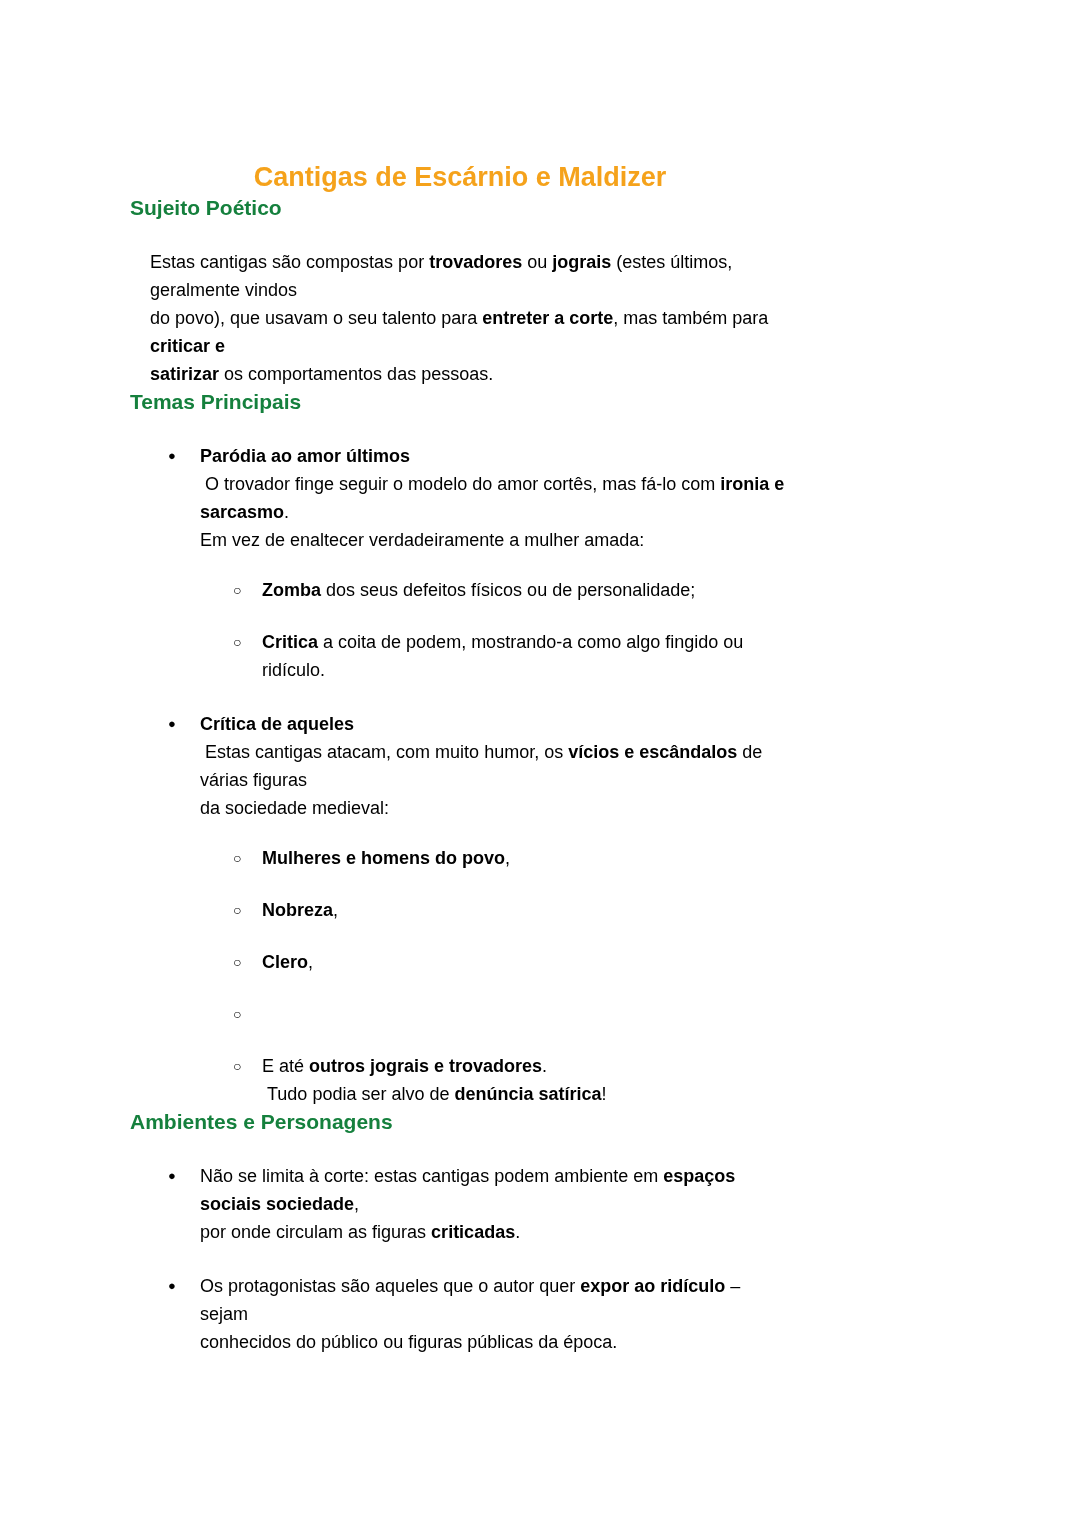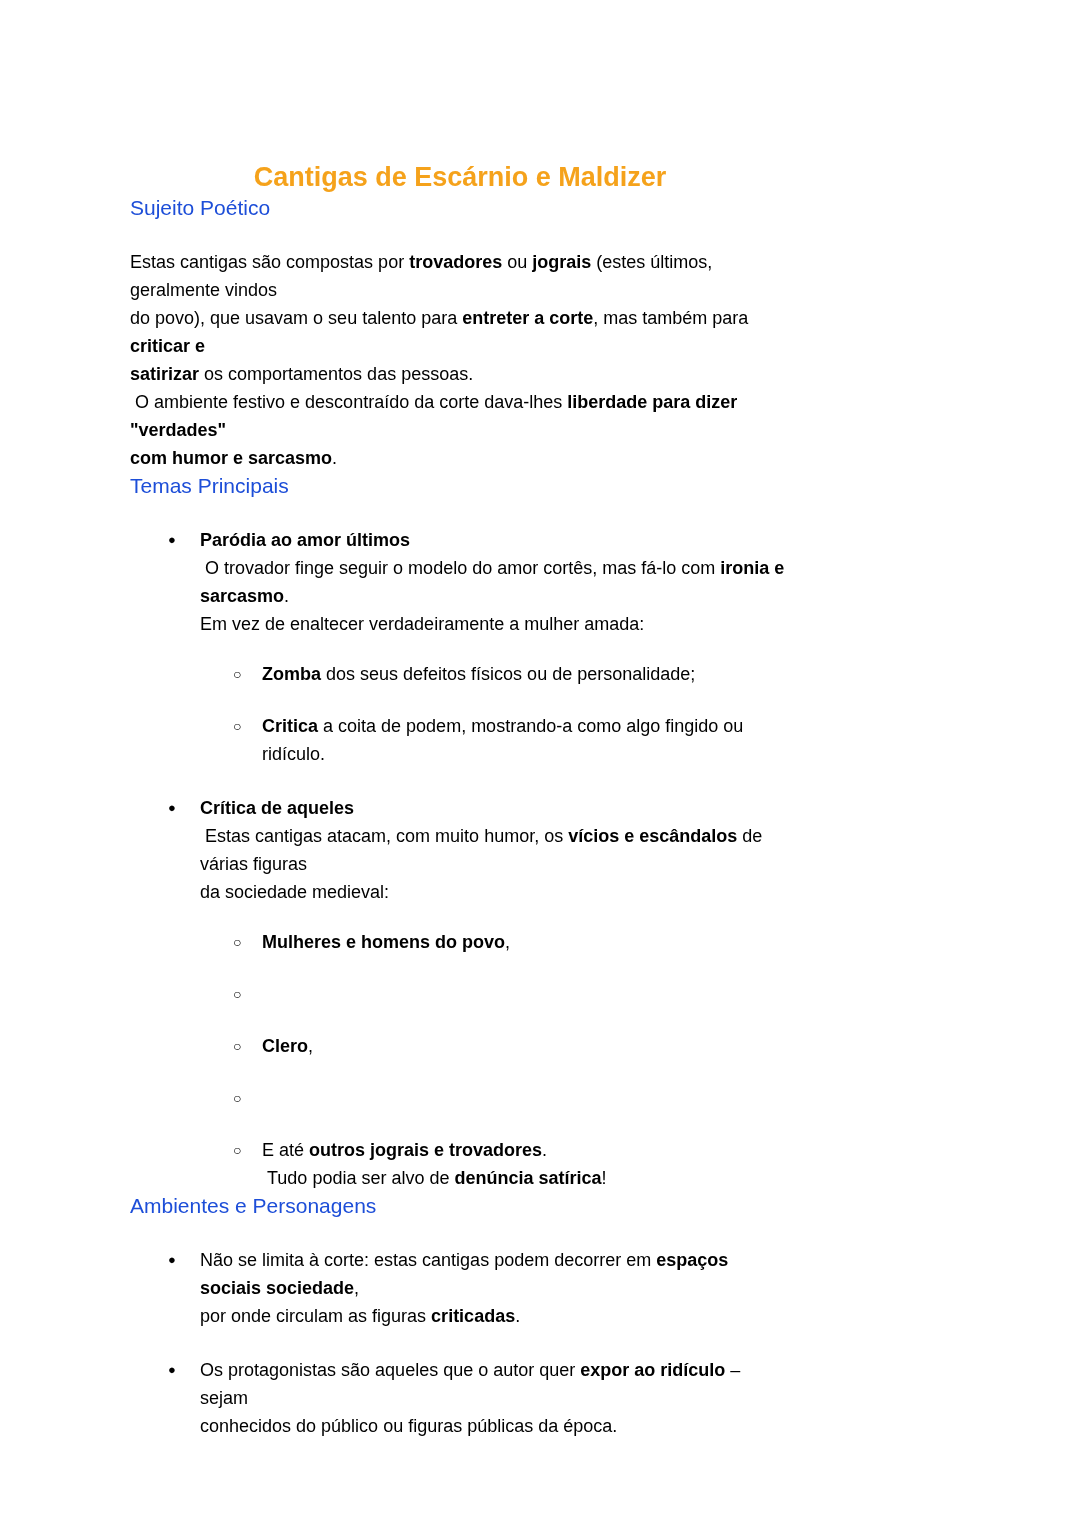--- a/index.html
+++ b/index.html
@@ -21,34 +21,34 @@
     margin: 0;
     font-size: 27px;
     line-height: 34px;
     font-weight: bold;
     text-align: center;
     color: var(--accent, #F5A21B);
   }
   h2.section-heading {
     font-size: 21px;
     line-height: 28px;
-    font-weight: normal;
+    font-weight: bold;
     margin: 0;
-    color: #1d4ed8;
+    color: #15803d;
   }
   .mt-36 { margin-top: 36px; }
   .mt-74 { margin-top: 74px; }
   .mt-50 { margin-top: 50px; }
   .para, .li-text {
     font-size: 18px;
     line-height: 28px;
     white-space: pre-wrap;
     margin: 0;
   }
-  .para.first { margin-top: 26px; }
+  .para.first { margin-top: 26px; margin-left: 20px; }
   .li-1 {
     display: flex;
     margin-top: 26px;
     padding-left: 38px;
   }
   .li-1 > .marker {
     flex: none;
     width: 32px;
     font-size: 13px;
     line-height: 28px;
@@ -72,22 +72,20 @@
 <body>
 
 <div class="page">
 
   <h1 class="doc-title">Cantigas de Escárnio e Maldizer</h1>
 
   <h2 class="section-heading mt-36">Sujeito Poético</h2>
   <p class="para first"><span>Estas cantigas são compostas por </span><b>trovadores</b><span> ou </span><b>jograis</b><span> (estes últimos, geralmente vindos
 do povo), que usavam o seu talento para </span><b>entreter a corte</b><span>, mas também para </span><b>criticar e
 satirizar</b><span> os comportamentos das pessoas.</span></p>
-  <p class="para"><span> O ambiente festivo e descontraído da corte dava-lhes </span><b>liberdade para dizer "verdades"
-com humor e sarcasmo</b><span>.</span></p>
 
   <h2 class="section-heading mt-74">Temas Principais</h2>
 
   <div class="li-1">
     <span class="marker">●</span>
     <div class="li-text"><b>Paródia ao amor últimos</b><span>
  O trovador finge seguir o modelo do amor cortês, mas fá-lo com </span><b>ironia e sarcasmo</b><span>.
 Em vez de enaltecer verdadeiramente a mulher amada:</span></div>
   </div>
   <div class="sub-list">
@@ -107,40 +105,41 @@
  Estas cantigas atacam, com muito humor, os </span><b>vícios e escândalos</b><span> de várias figuras
 da sociedade medieval:</span></div>
   </div>
   <div class="sub-list">
     <div class="li-2">
       <span class="marker">○</span>
       <div class="li-text"><b>Mulheres e homens do povo</b><span>,</span></div>
     </div>
     <div class="li-2">
       <span class="marker">○</span>
+      <div class="li-text"><b>Nobreza</b><span>,</span></div>
     </div>
     <div class="li-2">
       <span class="marker">○</span>
       <div class="li-text"><b>Clero</b><span>,</span></div>
     </div>
     <div class="li-2">
       <span class="marker">○</span>
     </div>
     <div class="li-2">
       <span class="marker">○</span>
       <div class="li-text"><span>E até </span><b>outros jograis e trovadores</b><span>.
  Tudo podia ser alvo de </span><b>denúncia satírica</b><span>!</span></div>
     </div>
   </div>
 
   <h2 class="section-heading mt-50">Ambientes e Personagens</h2>
 
   <div class="li-1">
     <span class="marker">●</span>
-    <div class="li-text"><span>Não se limita à corte: estas cantigas podem decorrer em </span><b>espaços sociais sociedade</b><span>,
+    <div class="li-text"><span>Não se limita à corte: estas cantigas podem ambiente em </span><b>espaços sociais sociedade</b><span>,
 por onde circulam as figuras </span><b>criticadas</b><span>.</span></div>
   </div>
   <div class="li-1">
     <span class="marker">●</span>
     <div class="li-text"><span>Os protagonistas são aqueles que o autor quer </span><b>expor ao ridículo</b><span> – sejam
 conhecidos do público ou figuras públicas da época.</span></div>
   </div>
 
 </div>
 

